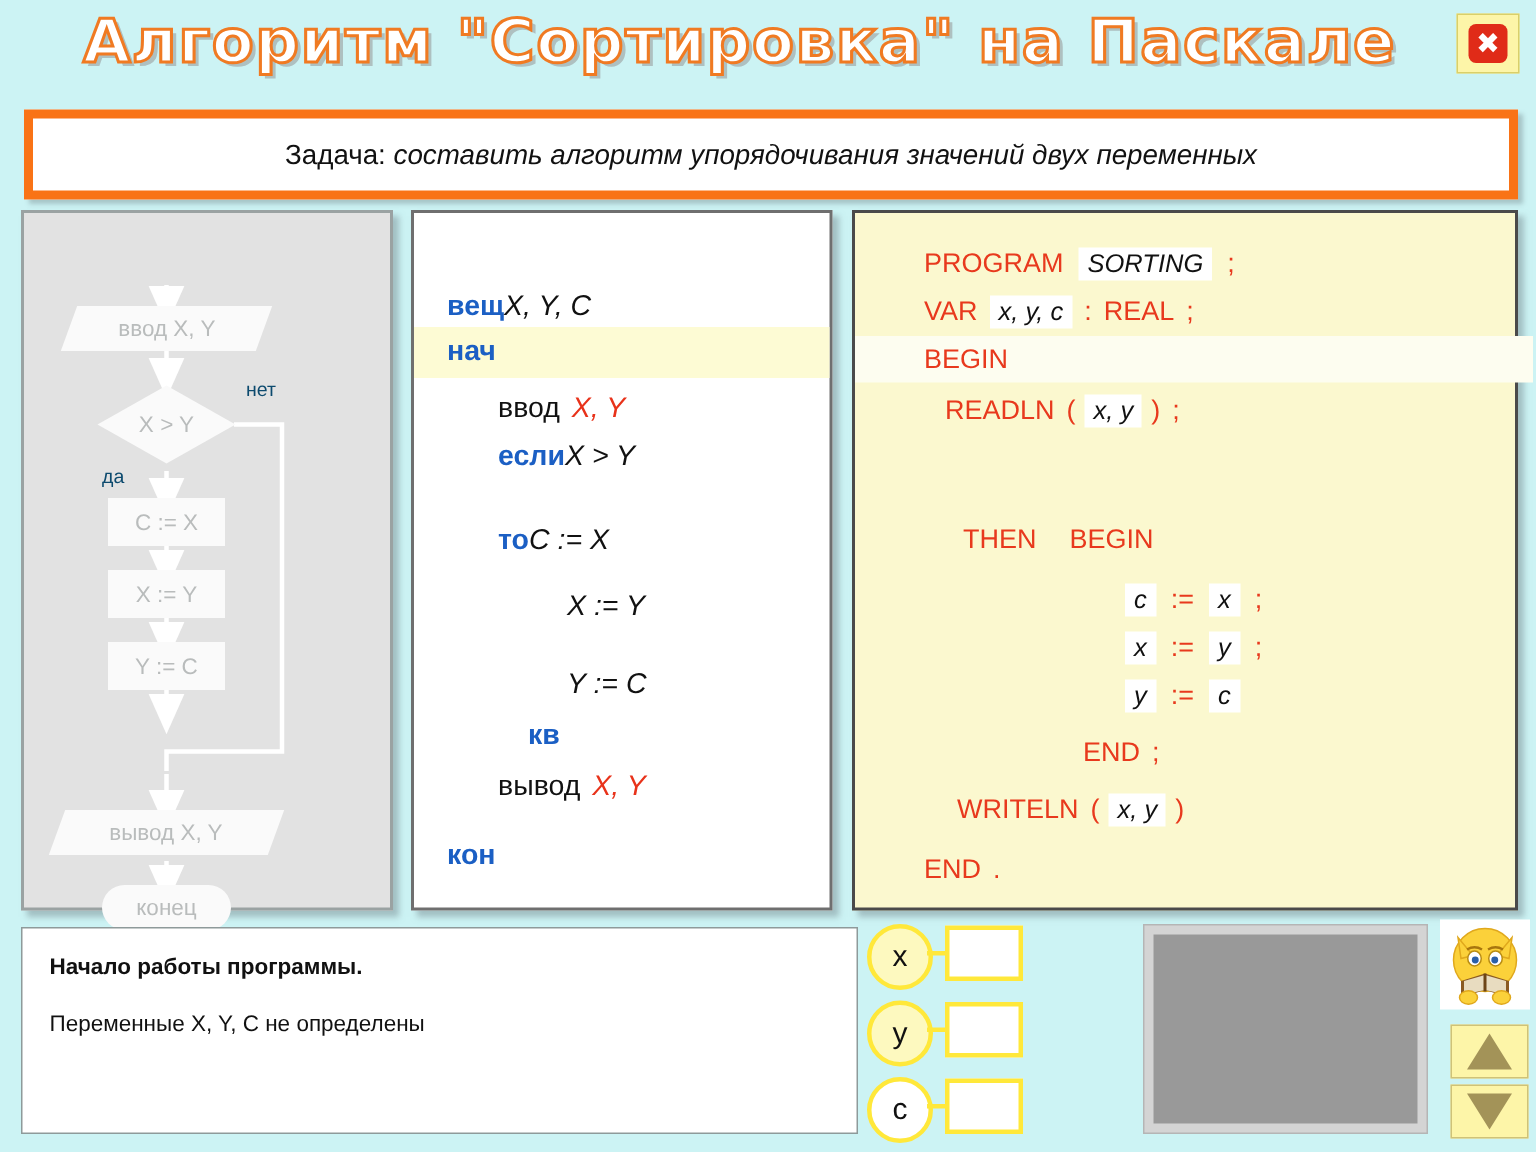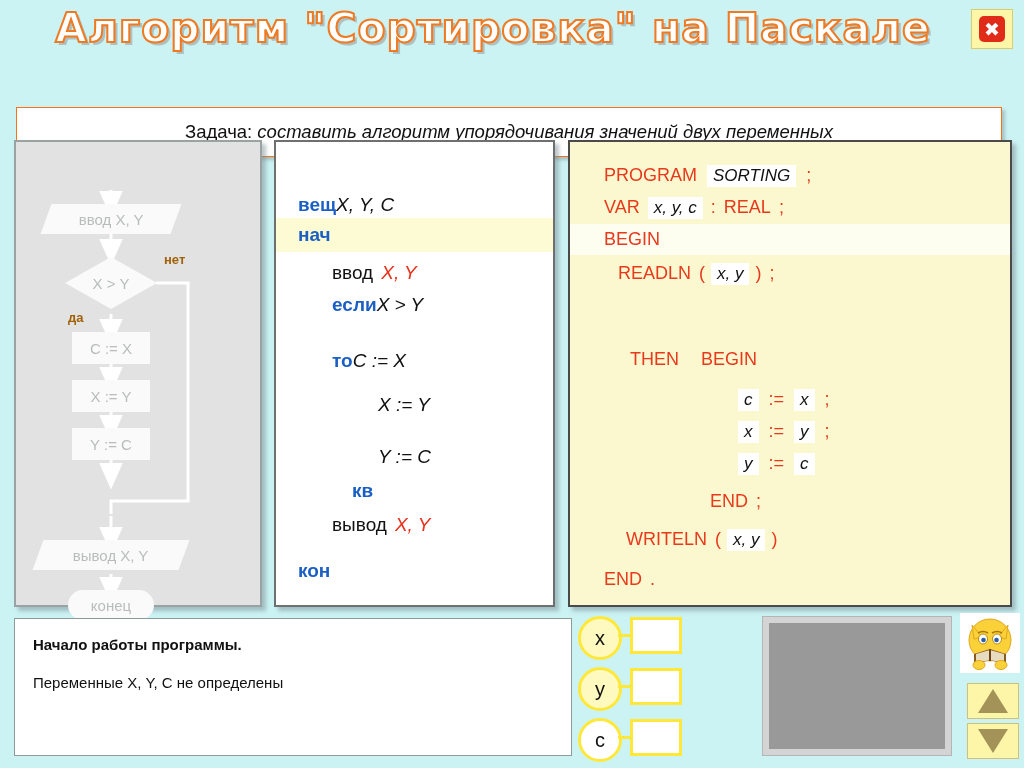--- a/index.html
+++ b/index.html
@@ -34,23 +34,23 @@
   }
   #close-button .glyph{
     width:26px;height:26px;background:#e02b18;border-radius:5px;
     color:#fff;font-size:19px;font-weight:bold;line-height:26px;
     text-align:center;font-family:"DejaVu Sans",sans-serif;
   }
 
   
   #task-banner{
     position:absolute;left:16px;top:73px;width:984px;height:48px;
-    background:#ffffff;border:1px solid #f97316;
+    background:#ffffff;border:6px solid #f97316;
     box-shadow:3px 3px 3px rgba(120,140,145,.45);
-    display:flex;align-items:center;justify-content:center;margin-top:34px;
+    display:flex;align-items:center;justify-content:center;
   }
   #task-banner .txt{
     font-size:18.5px;color:#111;white-space:nowrap;
     font-family:"Liberation Sans",sans-serif;
   }
   #task-banner .txt .lead{font-style:normal;}
   #task-banner .txt .ital{font-style:italic;}
 
   
   .panel{
@@ -79,34 +79,34 @@
     font-family:"Liberation Sans",sans-serif;white-space:nowrap;
   }
   .fc-term{border-radius:22px;}
   .fc-start{
     background:#ffffff;color:#111;border:3px solid #000;border-radius:22px;
     font-size:16px;box-shadow:4px 4px 3px rgba(120,120,120,.6);
   }
   .fc-par{transform:skewX(-20deg);}
   .fc-par span{transform:skewX(20deg);}
   .fc-rect{}
-  .fc-label{position:absolute;color:#a16207;font-size:13px;font-weight:bold;}
+  .fc-label{position:absolute;color:#0c4a6e;font-size:13px;font-weight:normal;}
 
   
   #algo-inner{position:absolute;left:0;top:0;width:100%;height:100%;}
   .al-row{position:absolute;left:0;width:100%;height:34px;display:flex;align-items:center;}
   .al-kw{color:#1b5fc4;font-weight:bold;font-size:19px;}
   .al-pl{color:#111;font-size:19px;}
   .al-it{color:#111;font-size:19px;font-style:italic;}
   .al-red{color:#e8321a;font-size:19px;font-style:italic;}
   .al-hl{background:#fdfbd4;}
 
   
   #pas-inner{position:absolute;left:0;top:0;width:100%;height:100%;}
-  .ps-row{position:absolute;left:0;width:100%;height:31px;display:flex;align-items:center;}
+  .ps-row{position:absolute;left:0;width:100%;height:31px;display:flex;align-items:center;padding-left:12px;}
   .ps-kw{color:#e8391d;font-size:18px;font-family:"Liberation Sans",sans-serif;}
   .ps-var{
     background:#ffffff;color:#111;font-style:italic;font-size:17px;
     padding:1px 6px;display:inline-block;
   }
   .ps-hl{background:#fdfdf0;}
 
   
   #console-panel{
     position:absolute;left:14px;top:618px;width:558px;height:138px;

